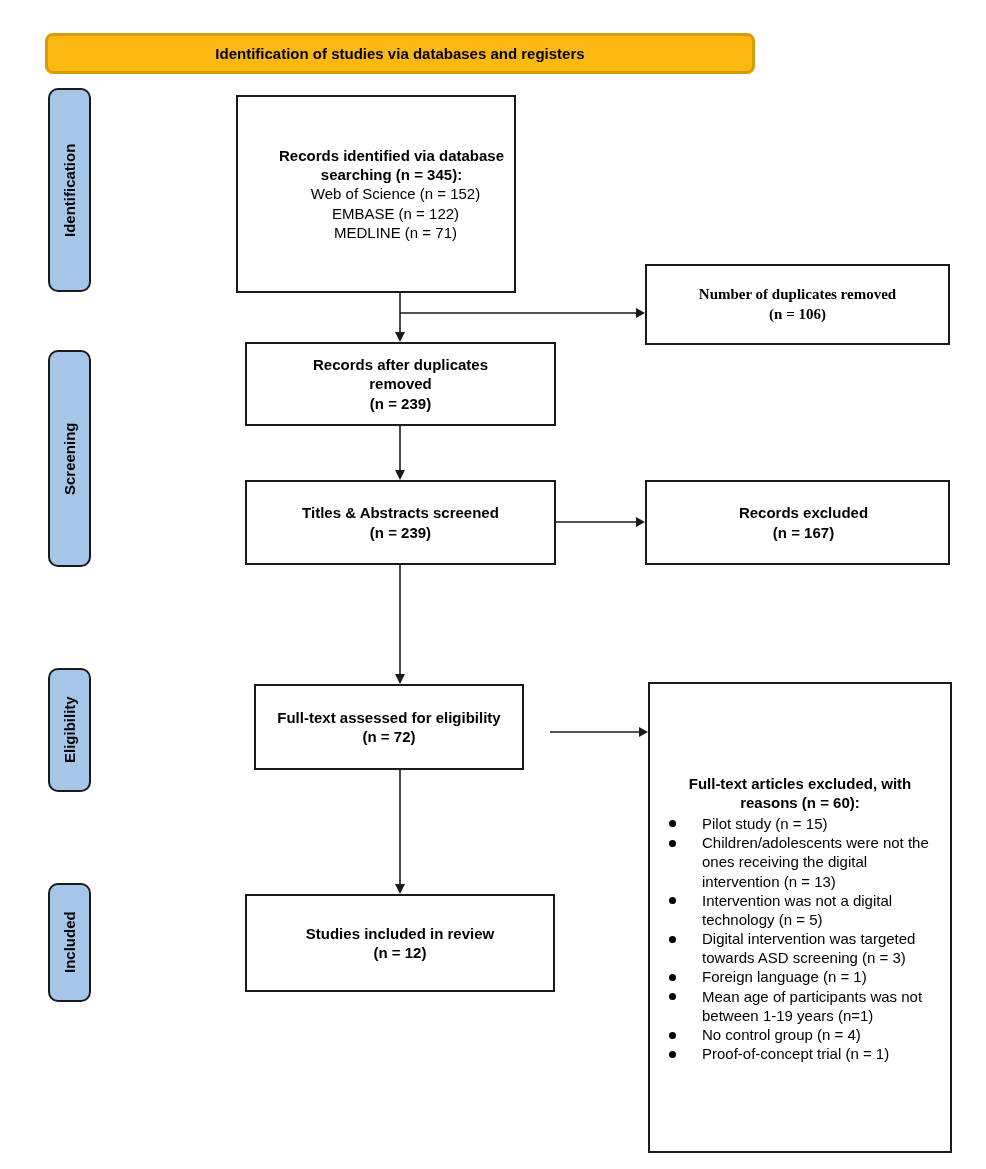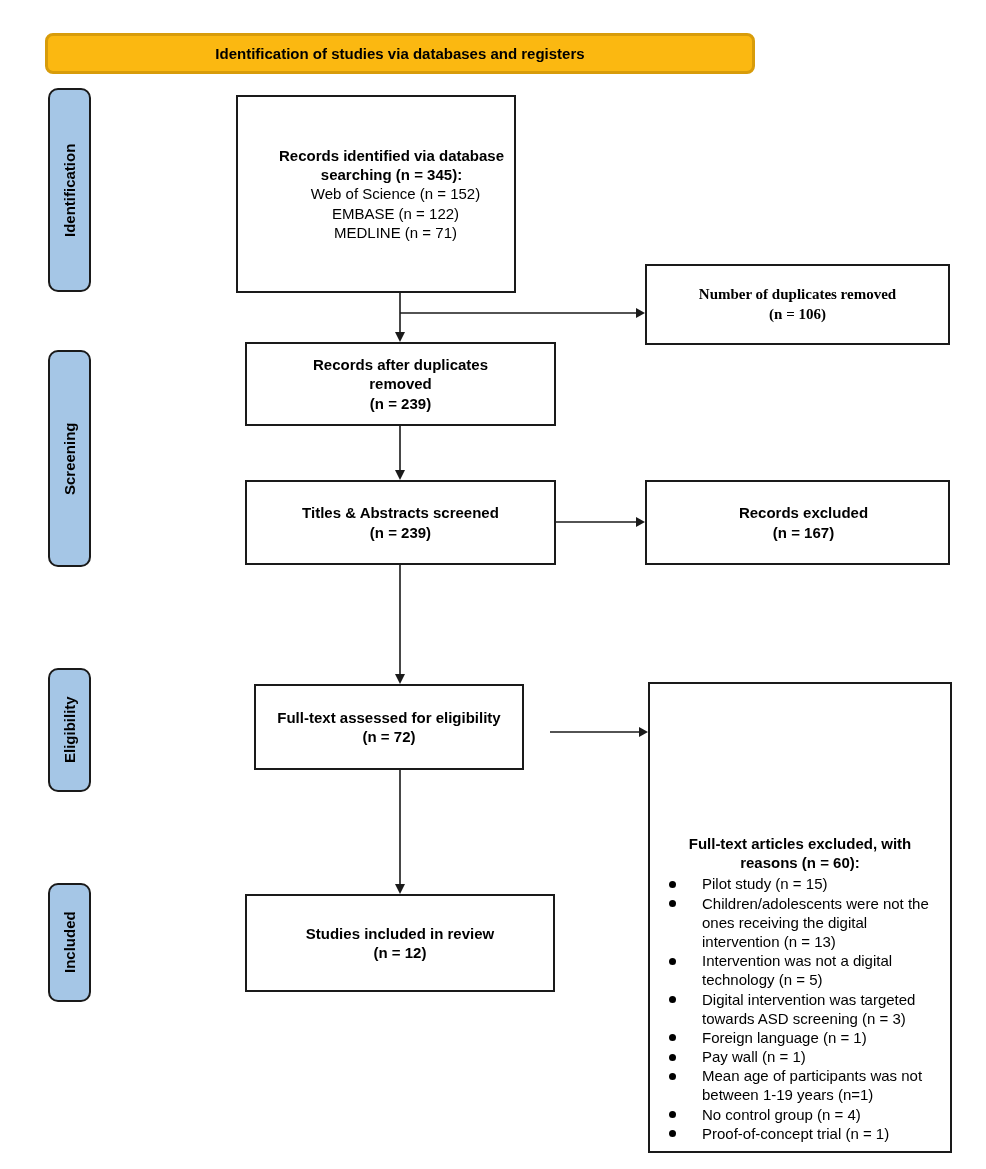--- a/index.html
+++ b/index.html
@@ -42,21 +42,21 @@
   .b-records-identified{left:236px;top:95px;width:280px;height:198px;padding-left:39px;}
   .b-duplicates{left:645px;top:264px;width:305px;height:81px;font-family:Liberation Serif, serif;}
   .b-after-duplicates{left:245px;top:342px;width:311px;height:84px;}
   .b-screened{left:245px;top:480px;width:311px;height:85px;}
   .b-records-excluded{left:645px;top:480px;width:305px;height:85px;padding-left:20px;}
   .b-fulltext{left:245px;top:684px;width:270px;height:86px;margin-left:9px;}
   .b-included{left:245px;top:894px;width:310px;height:98px;}
 
   .b-ft-excluded{
     left:648px;top:682px;width:304px;height:471px;
-    justify-content:flex-end;padding:10px 6px 8px 6px;
+    justify-content:center;padding:10px 6px 8px 6px;
   }
   .b-ft-excluded ul{
     list-style:none;margin:2px 0 0 0;padding:0;width:100%;
     text-align:left;font-weight:normal;
   }
   .b-ft-excluded li{
     position:relative;padding-left:46px;padding-right:2px;margin:0;line-height:1.28;
   }
   .b-ft-excluded li::before{
     content:"";position:absolute;left:13px;top:6.5px;width:7px;height:7px;
@@ -146,21 +146,20 @@
 
   <div class="node b-ft-excluded">
     <div class="bold">Full-text articles excluded, with
 reasons (n = 60):</div>
     <ul>
         <li>Pilot study (n = 15)</li>
         <li>Children/adolescents were not the ones receiving the digital intervention (n = 13)</li>
         <li>Intervention was not a digital technology (n = 5)</li>
         <li>Digital intervention was targeted towards ASD screening (n = 3)</li>
         <li>Foreign language (n = 1)</li>
-        <li>Pay wall (n = 1)</li>
         <li>Mean age of participants was not between 1-19 years (n=1)</li>
         <li>No control group (n = 4)</li>
         <li>Proof-of-concept trial (n = 1)</li>
       </ul>
   </div>
 
   <div class="node b-included">
     <div class="bold">Studies included in review
 (n = 12)</div>
   </div>

